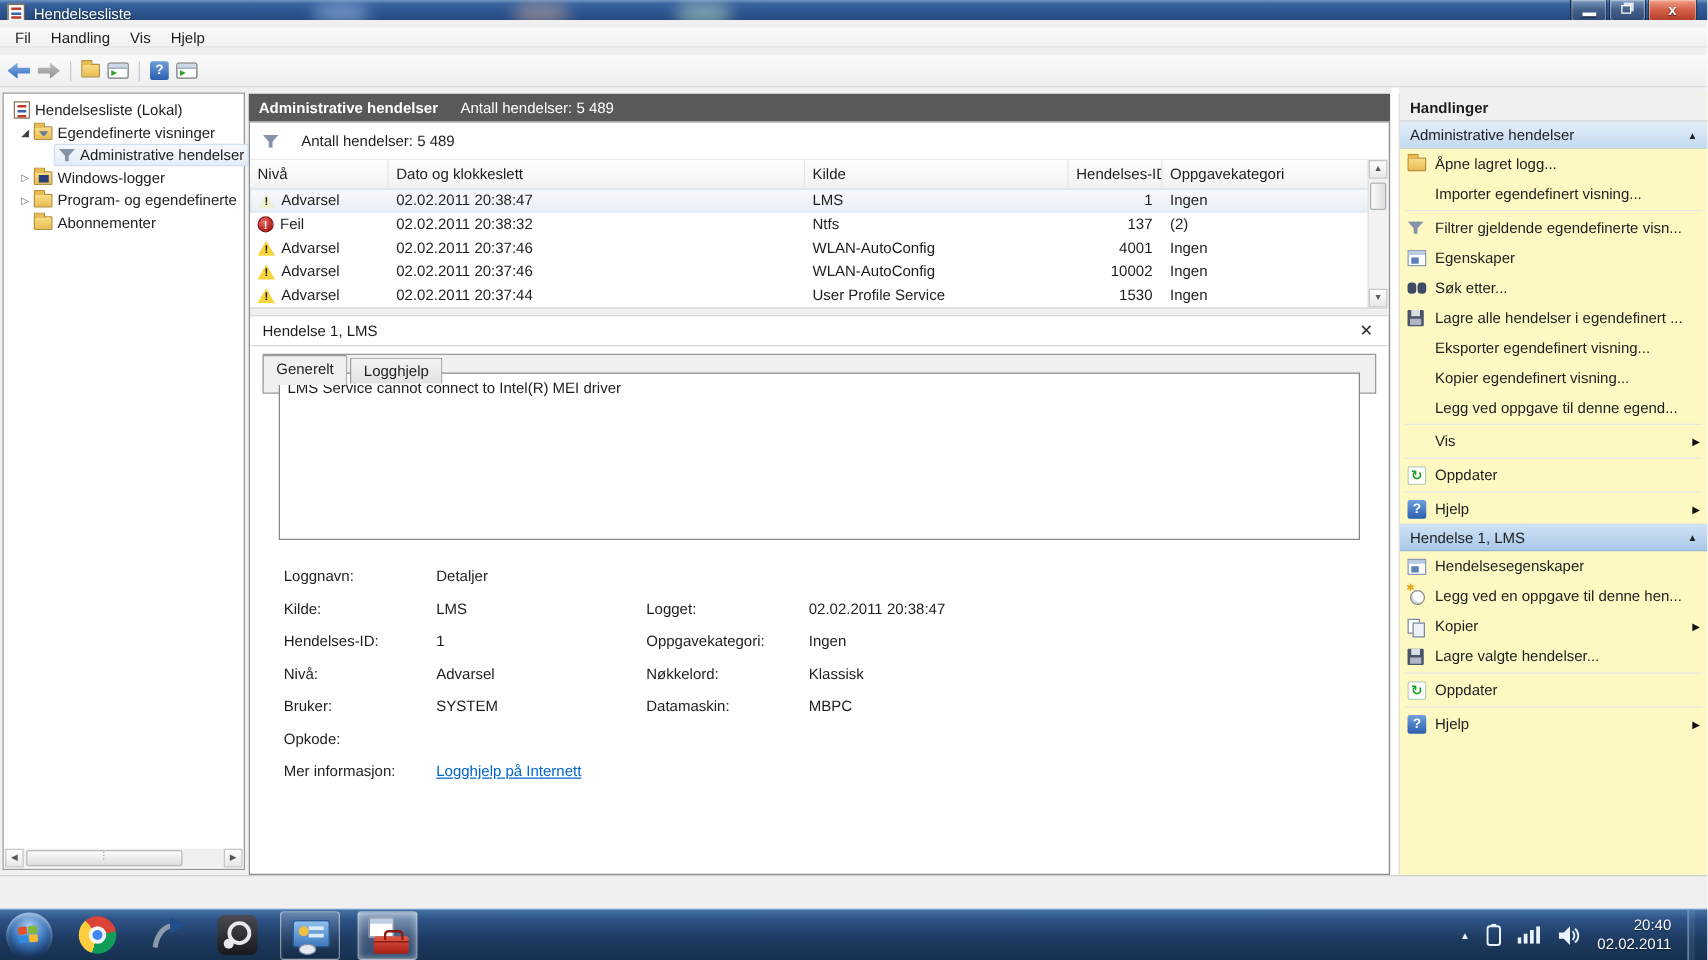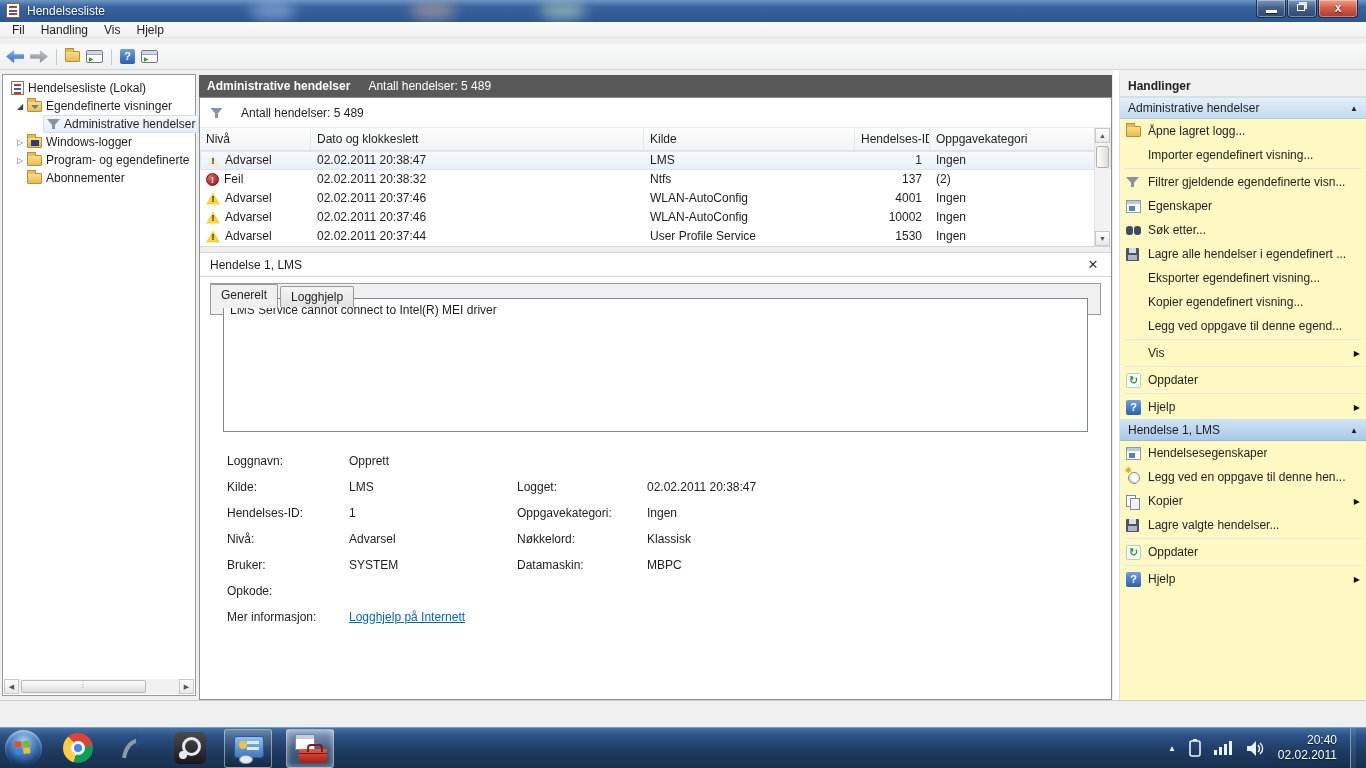--- a/index.html
+++ b/index.html
@@ -1,20 +1,20 @@
 <!DOCTYPE html>
 <html><head>
 <meta charset="utf-8">
 <style>
   * { margin:0; padding:0; box-sizing:border-box; }
   html,body { width:1366px; height:768px; overflow:hidden; }
   .screen { position:relative; width:1366px; height:768px; font-family:"Liberation Sans",sans-serif; font-size:12px; color:#1e1e1e; background:#f0f0f0; }
 
   
-  .titlebar { position:absolute; top:0; left:0; right:0; height:38px;
+  .titlebar { position:absolute; top:0; left:0; right:0; height:16px;
     background:linear-gradient(#6f95c2 0%,#3a649e 18%,#2d5692 55%,#26497e 100%);
     overflow:hidden; }
   .titlebar .blob { position:absolute; top:2px; width:46px; height:18px; border-radius:50%; filter:blur(6px); opacity:.55; }
   .b1 { left:410px; background:#c9a9a0; } .b2 { left:540px; background:#bfe0c8; } .b3 { left:250px; background:#9fc0e8; }
   .app-icon { position:absolute; left:6px; top:3px; width:14px; height:15px; background:#fff; border:1px solid #7a6a4a; }
   .app-icon::before { content:""; position:absolute; left:2px; top:2px; width:8px; height:2px; background:#c03a2a; box-shadow:0 4px 0 #3a62a8, 0 7px 0 #c03a2a; }
   .title-text { position:absolute; left:27px; top:4px; color:#fff; text-shadow:0 1px 2px #123; }
   .win-controls { position:absolute; right:8px; top:0; display:flex; }
   .wbtn { width:30px; height:18px; border:1px solid #1c3least; border:1px solid #16304f; border-top:none; border-radius:0 0 4px 4px; background:linear-gradient(#7d9cc0,#46608a 45%,#2c4a74); position:relative; margin-left:1px; box-shadow:inset 0 0 0 1px rgba(255,255,255,.35); }
   .wbtn.close { width:40px; background:linear-gradient(#f0a088,#d6614a 45%,#b03a28); }
@@ -344,21 +344,21 @@
             <span class="details-close"></span>
           </div>
           <div class="tabs">
             <span class="tab active">Generelt</span>
             <span class="tab">Logghjelp</span>
           </div>
           <div class="tab-content">
             <div class="message-box">LMS Service cannot connect to Intel(R) MEI driver</div>
             <div class="fields">
               <span>Loggnavn:</span>
-              <span>Opprett</span>
+              <span>Detaljer</span>
               <span></span>
                 <span></span>
 
               <span>Kilde:</span>
               <span>LMS</span>
               <span>Logget:</span>
               <span>02.02.2011 20:38:47</span>
 
               <span>Hendelses-ID:</span>
               <span>1</span>

